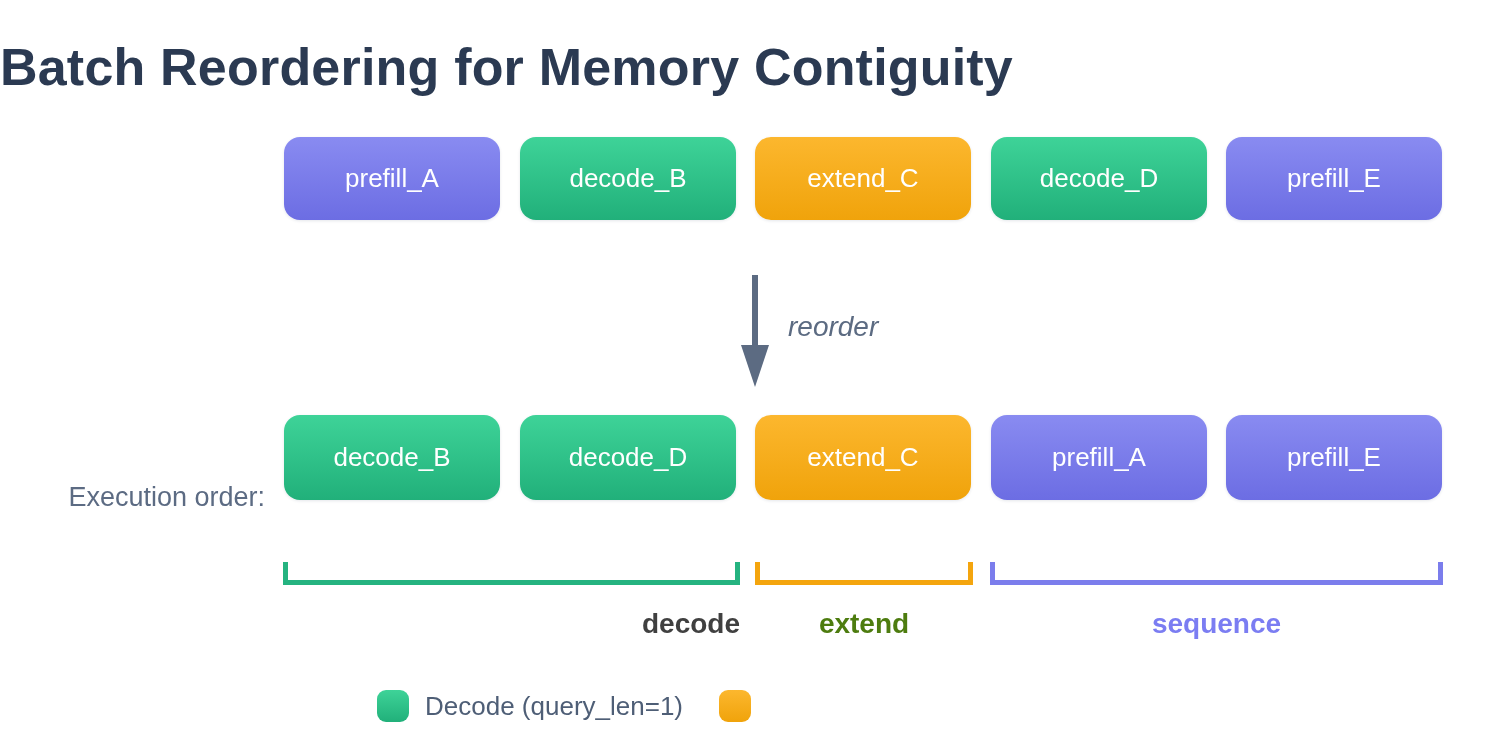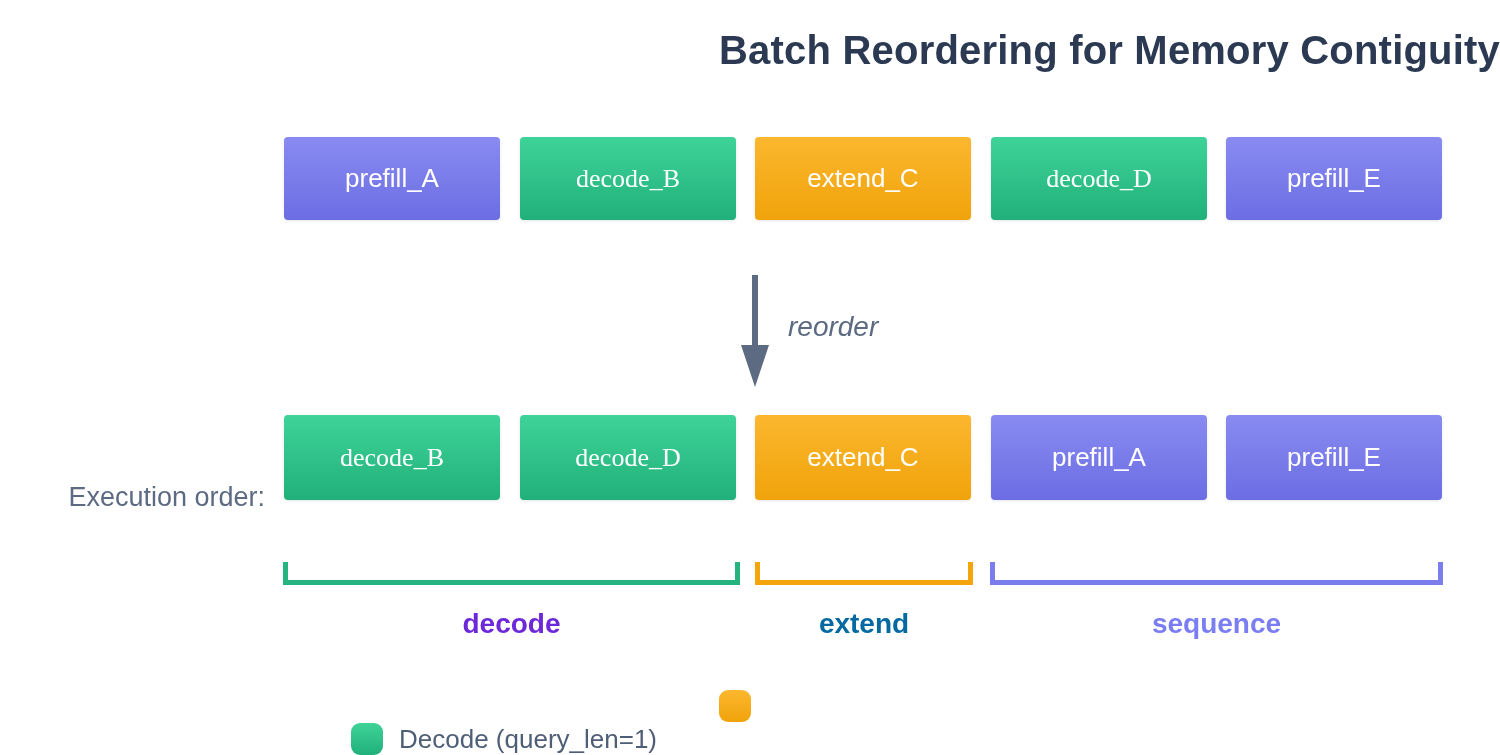--- a/index.html
+++ b/index.html
@@ -4,42 +4,42 @@
 <style>
   html,body{margin:0;padding:0;background:#ffffff;}
   .canvas{
     position:relative;
     width:1500px;height:755px;
     background:#ffffff;
     font-family:"Liberation Sans","DejaVu Sans",sans-serif;
     overflow:hidden;
   }
   .title{
-    position:absolute;top:28px;left:0;width:100%;
-    text-align:right;
-    font-size:40px;font-weight:700;color:#2b3a52;
+    position:absolute;top:37px;left:0;width:100%;
+    text-align:left;
+    font-size:52px;font-weight:700;color:#2b3a52;
     letter-spacing:0.2px;
   }
   .row-label{
     position:absolute;left:30px;width:235px;
     text-align:right;
     font-size:27px;color:#5c6b83;
   }
   .row-label.incoming{top:162px;}
   .row-label.execution{top:442px;margin-top:40px;}
   .box{
     position:absolute;
     width:216px;height:83px;
-    border-radius:4px;
+    border-radius:16px;
     display:flex;align-items:center;justify-content:center;
     color:#ffffff;font-size:26px;
     box-shadow:0 1px 3px rgba(40,60,90,0.12);
   }
   .row2 .box{height:85px;}
-  .box.decode{background:linear-gradient(180deg,#3ed398 0%,#21b07a 100%);font-family:Liberation Serif, serif;}
+  .box.decode{background:linear-gradient(180deg,#3ed398 0%,#21b07a 100%);}
   .box.extend{background:linear-gradient(180deg,#fcb72e 0%,#f0a30b 100%);}
   .box.prefill{background:linear-gradient(180deg,#898bf1 0%,#6c6de3 100%);}
   .c1{left:284px;} .c2{left:520px;} .c3{left:755px;text-align:center;} .c4{left:991px;} .c5{left:1226px;}
   .row1 .box{top:137px;}
   .row2 .box{top:415px;}
   .arrow-stem{
     position:absolute;left:752px;top:275px;
     width:6px;height:72px;background:#5c6b82;
   }
   .arrow-head{
@@ -58,28 +58,28 @@
     border-left:5px solid;border-right:5px solid;border-bottom:5px solid;
     box-sizing:border-box;
   }
   .bracket.decode{left:283px;width:457px;border-color:#25b380;}
   .bracket.extend{left:755px;width:218px;border-color:#f4a50e;}
   .bracket.prefill{left:990px;width:453px;border-color:#7b7dec;}
   .bracket-label{
     position:absolute;top:608px;
     text-align:center;font-size:28px;font-weight:700;
   }
-  .bracket-label.decode{left:283px;width:457px;color:#6d28d9;}
-  .bracket-label.extend{left:755px;width:218px;color:#0369a1;}
+  .bracket-label.decode{left:283px;width:457px;color:#404040;text-align:right;}
+  .bracket-label.extend{left:755px;width:218px;color:#4d7c0f;}
   .bracket-label.prefill{left:990px;width:453px;color:#7b7df2;}
   .legend-item{
     position:absolute;top:690px;
     display:flex;align-items:center;
   }
-  .legend-item.li1{left:351px;margin-top:33px;}
+  .legend-item.li1{left:377px;}
   .legend-item.li2{left:719px;}
   .legend-item.li3{left:1107px;}
   .swatch{
     width:32px;height:32px;border-radius:9px;margin-right:16px;
     flex:0 0 auto;
   }
   .swatch.decode{background:linear-gradient(180deg,#3ed398 0%,#21b07a 100%);}
   .swatch.extend{background:linear-gradient(180deg,#fcb72e 0%,#f0a30b 100%);}
   .swatch.prefill{background:linear-gradient(180deg,#898bf1 0%,#6c6de3 100%);}
   .legend-text{font-size:26px;color:#4e5e76;white-space:nowrap;}

